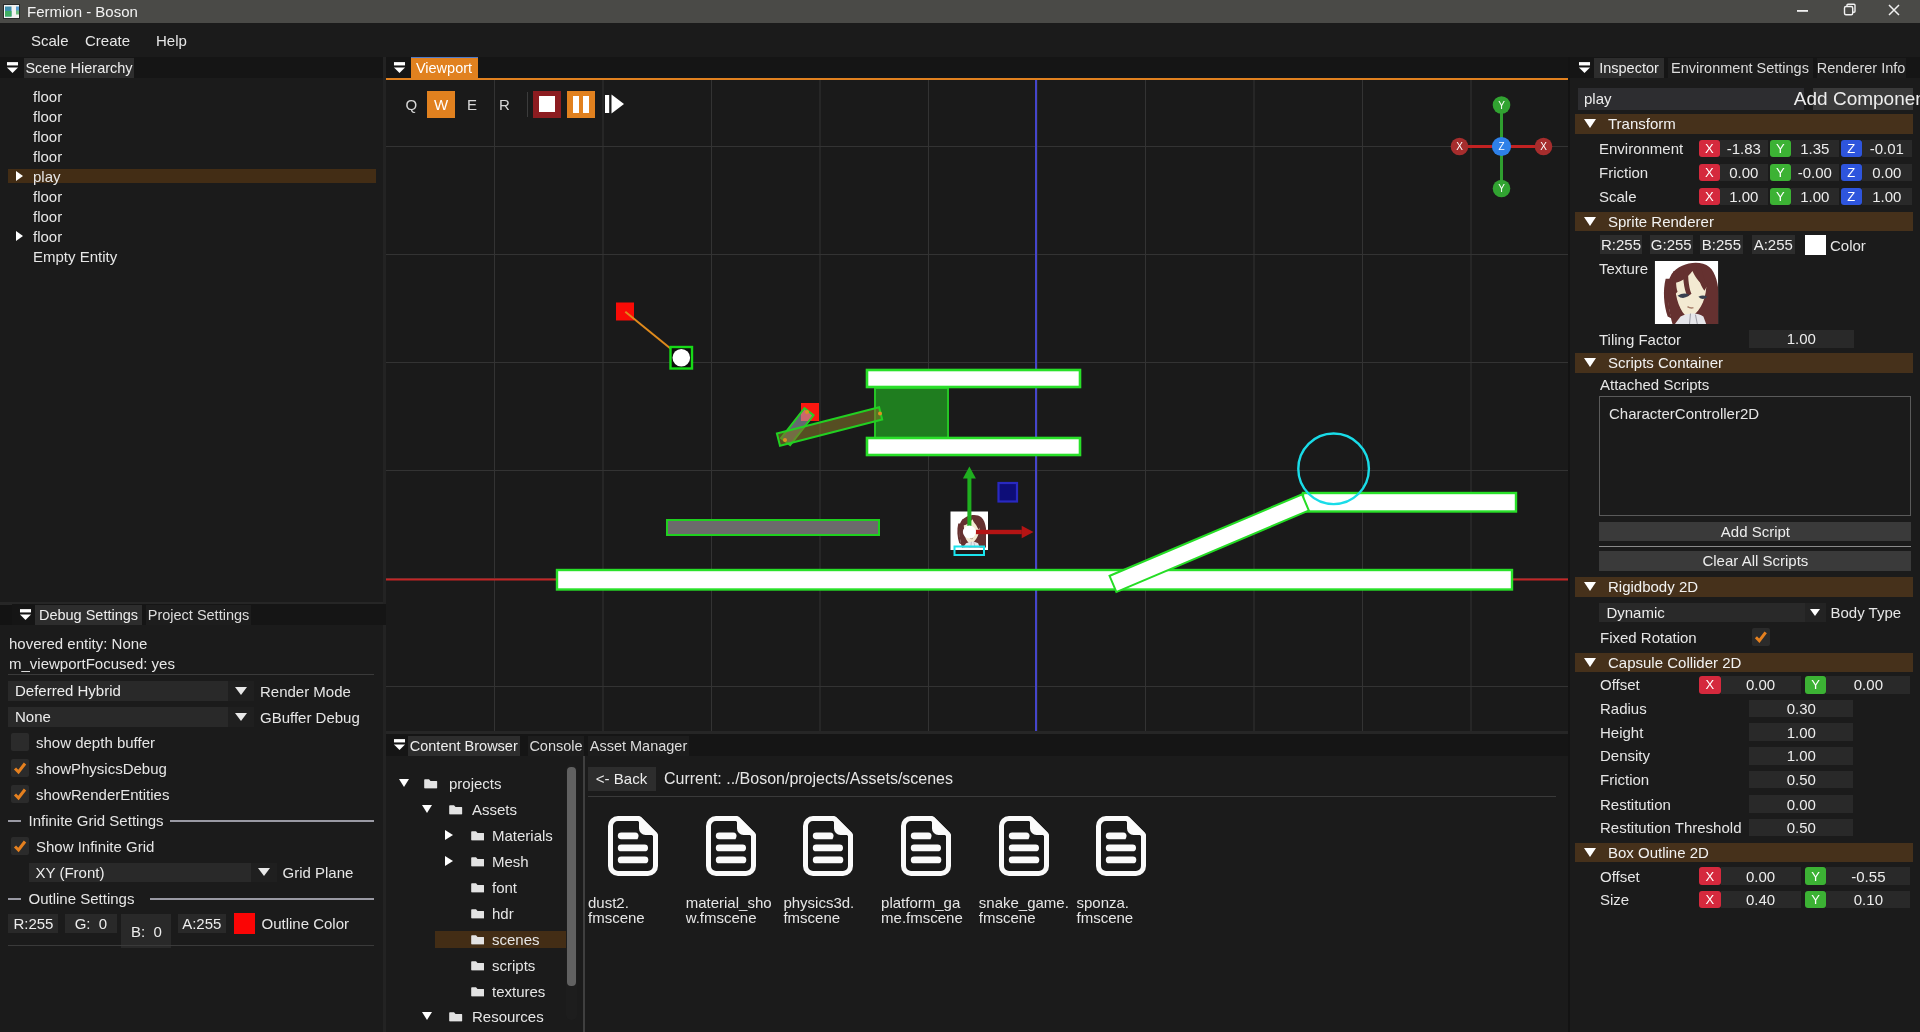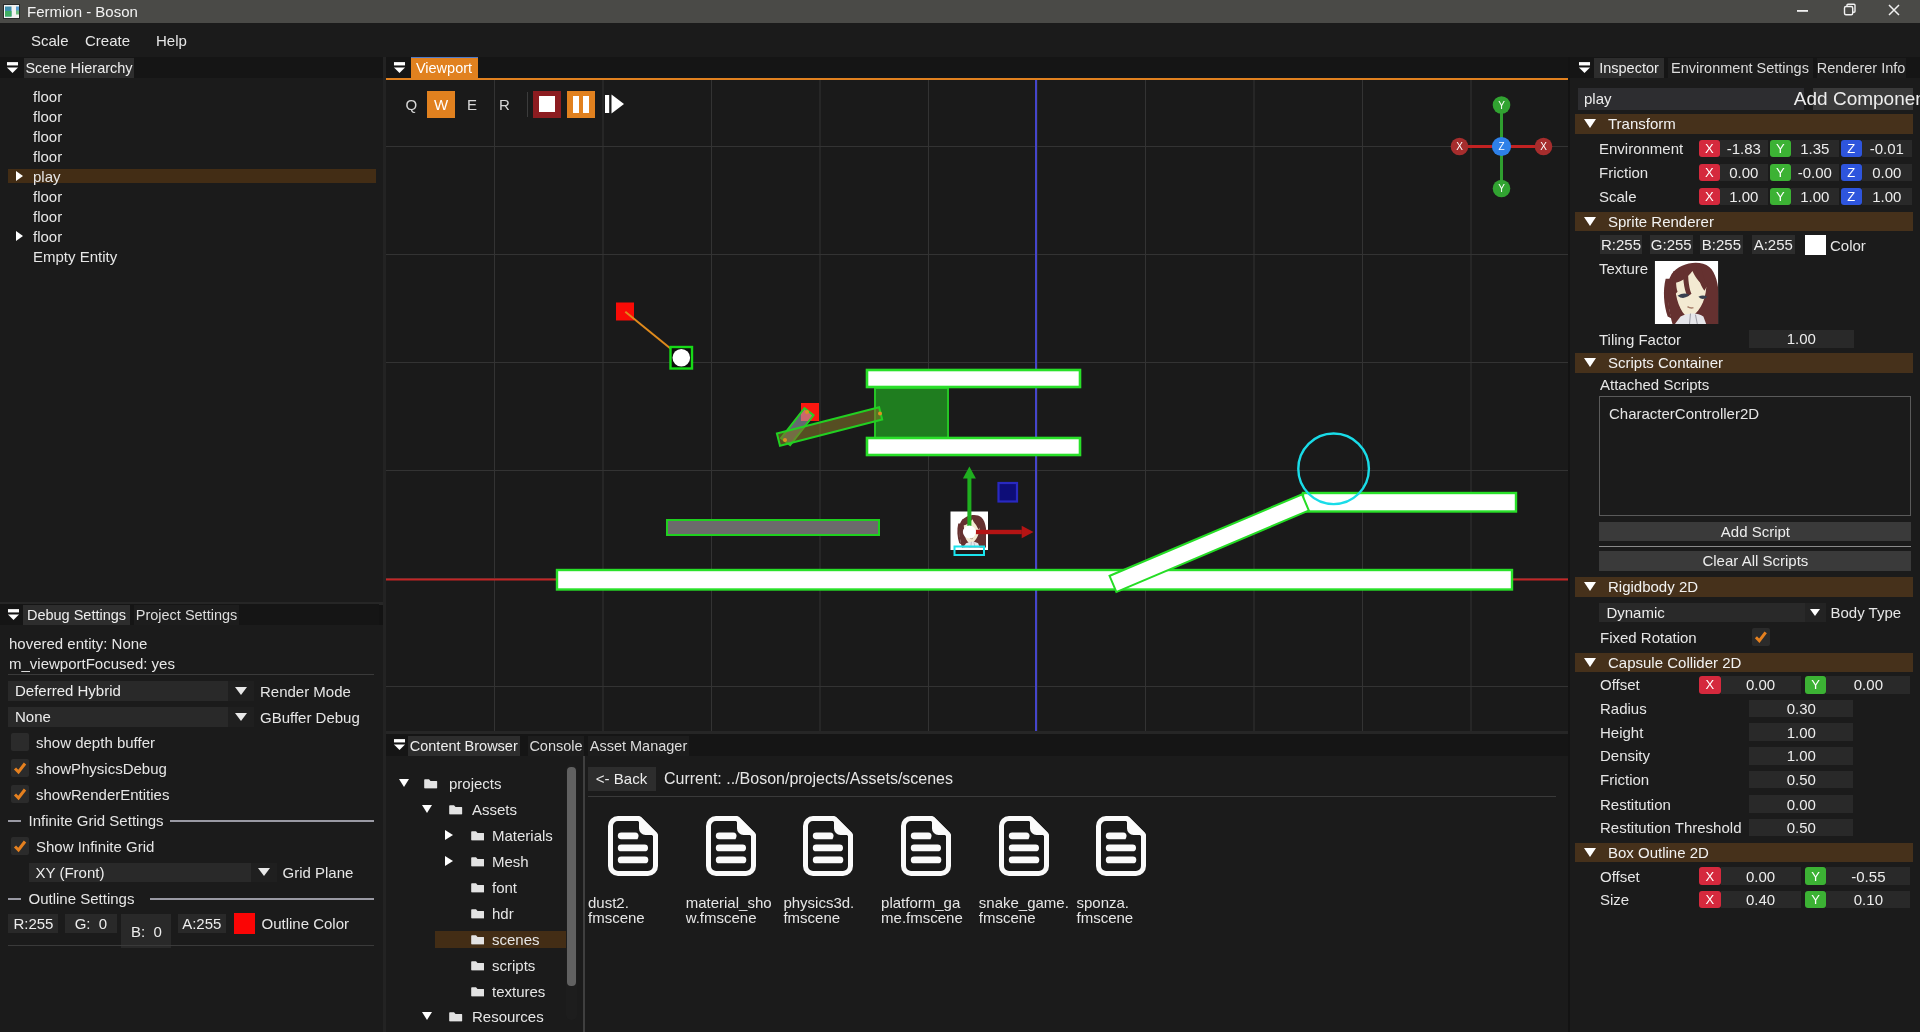--- a/index.html
+++ b/index.html
@@ -101,21 +101,21 @@
 <div class="tx" style="left:33px;top:128px">floor</div>
 <div class="tx" style="left:33px;top:148px">floor</div>
 <div class="x trir" style="left:16px;top:171px"></div>
 <div class="tx" style="left:33px;top:168px">play</div>
 <div class="tx" style="left:33px;top:188px">floor</div>
 <div class="tx" style="left:33px;top:208px">floor</div>
 <div class="x trir" style="left:16px;top:231px"></div>
 <div class="tx" style="left:33px;top:228px">floor</div>
 <div class="tx" style="left:33px;top:248px">Empty Entity</div>
 
-<div class="tabbar" style="left:0;top:604px;width:379px;height:21px">
+<div class="tabbar" style="left:12px;top:604px;width:379px;height:21px">
   <svg class="cicon" style="left:7px;top:4px" viewBox="0 0 13 13">
       <use href="#coll"></use>
     </svg>
   <div class="tab sel" style="position:absolute;left:23px;bottom:0;width:107px">Debug Settings</div>
   <div class="tab" style="position:absolute;left:134px;bottom:0;width:105px">Project Settings</div>
 </div>
 <div class="x" style="left:0;top:625px;width:383px;height:407px;background:#1b1b1b"></div>
 <div class="tx" style="left:9px;top:635.5px">hovered entity: None</div>
 <div class="tx" style="left:9px;top:655.5px">m_viewportFocused: yes</div>
 <div class="sep" style="left:8px;top:674px;width:366px"></div>

